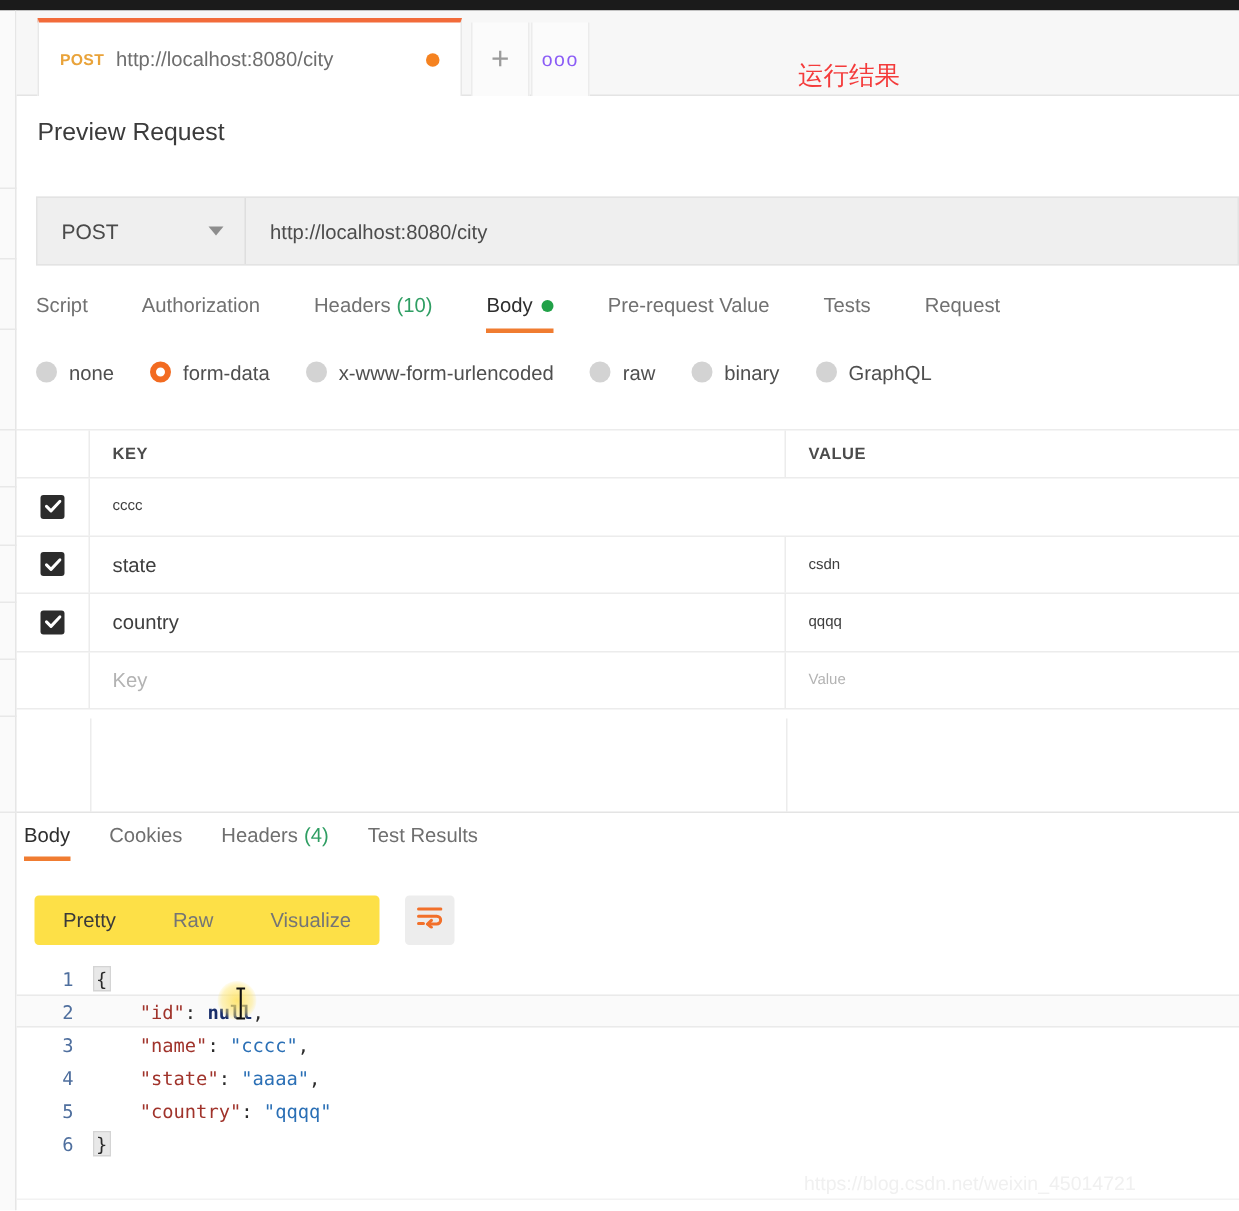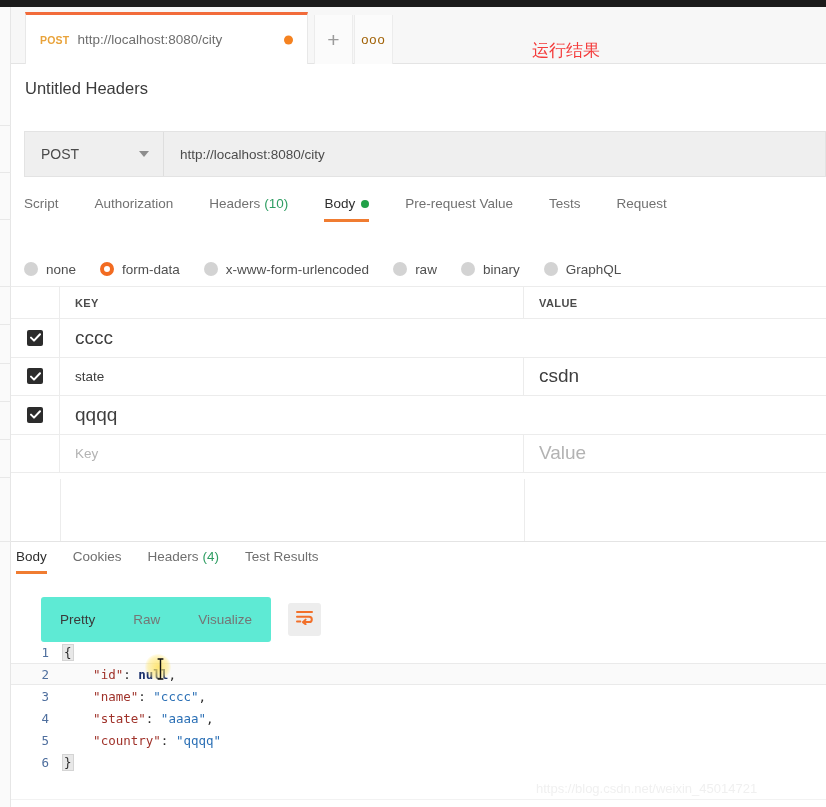--- a/index.html
+++ b/index.html
@@ -51,21 +51,21 @@
     width: 9px; height: 9px; border-radius: 50%; background: #f58220;
   }
   .tab-btn {
     position: absolute; top: 8px; height: 49px; width: 39px;
     background: #fbfbfb; border-left: 1px solid #ececec; border-right: 1px solid #ececec;
     display: flex; align-items: center; justify-content: center;
     color: #9a9a9a; cursor: pointer;
   }
   .tab-plus { left: 303px; font-size: 21px; font-weight: 300; color: #9b9b9b; }
   .tab-dots { left: 343px; }
-  .tab-dots .dots { font-size: 13px; letter-spacing: 1px; color: #a16207; line-height: 6px; }
+  .tab-dots .dots { font-size: 13px; letter-spacing: 1px; color: #8b5cf6; line-height: 6px; }
 
   .annot-cn {
     position: absolute; top: 32px; left: 521px;
     font-size: 17px; color: #f43b3b;
     font-family: "DejaVu Sans", sans-serif;
   }
 
   
   .req-title {
     position: absolute; top: 79px; left: 25px;
@@ -105,21 +105,21 @@
     height: 3px; background: #f07c31;
   }
   .rtab .count { color: #2f9e63; margin-left: 4px; margin-top: 24px; }
   .rtab .greendot {
     display: inline-block; width: 8px; height: 8px; border-radius: 50%;
     background: #21a148; margin-left: 6px; vertical-align: middle;
   }
 
   
   .bodytypes {
-    position: absolute; top: 252px; left: 24px; width: 802px; height: 34px;
+    position: absolute; top: 231px; left: 24px; width: 802px; height: 34px;
     display: flex; align-items: center;
   }
   .radio-opt { display: flex; align-items: center; margin-right: 24px; cursor: pointer; white-space: nowrap; }
   .radio-dot {
     width: 14px; height: 14px; border-radius: 50%;
     background: #d3d3d3; margin-right: 8px; flex: none;
   }
   .radio-opt.sel .radio-dot {
     background: #ffffff; border: 4px solid #f26b21;
   }
@@ -135,21 +135,21 @@
   .cell-check {
     width: 49px; flex: none; display: flex; align-items: center; justify-content: center;
     border-right: 1px solid #ececec;
   }
   .cell-key {
     width: 464px; flex: none; display: flex; align-items: center; padding-left: 15px;
     border-right: 1px solid #ececec; font-size: 13.5px; color: #3e3e3e;
   }
   .cell-val {
     flex: 1; display: flex; align-items: center; padding-left: 15px;
-    font-size: 19px; color: #3e3e3e;
+    font-size: 10px; color: #3e3e3e;
   }
   .kvrow.header .cell-key, .kvrow.header .cell-val {
     font-size: 11px; font-weight: bold; color: #4b4b4b; letter-spacing: 0.4px;
   }
   .kvrow .placeholder { color: #b3b3b3; }
   .chk {
     width: 16px; height: 16px; background: #2c2c2c; border-radius: 2px;
     display: flex; align-items: center; justify-content: center;
     cursor: pointer;
   }
@@ -174,21 +174,21 @@
   .resp-tab.active::after {
     content: ""; position: absolute; left: 0; right: 0; bottom: 0;
     height: 3px; background: #f07c31;
   }
   .resp-tab .count { color: #2f9e63; margin-left: 4px; }
 
   .view-toolbar {
     position: absolute; top: 597px; left: 23px; display: flex; align-items: center;
   }
   .seg-group {
-    display: flex; background: #5eead4; border-radius: 3px; height: 45px; align-items: center; margin-left: 18px;
+    display: flex; background: #fde047; border-radius: 3px; height: 33px; align-items: center;
   }
   .seg {
     font-size: 13.5px; color: #757575; padding: 0 19px; line-height: 33px; cursor: pointer;
   }
   .seg.active { color: #3a3a3a; }
   .fmt-select {
     margin-left: 16px; display: flex; align-items: center; justify-content: space-between;
     background: #ededed; border-radius: 3px; height: 33px; width: 88px;
     padding: 0 11px 0 14px; font-size: 13.5px; color: #7a7a7a; cursor: pointer;
   }
@@ -262,21 +262,21 @@
     </div>
     <div class="tab-btn tab-plus">
       <span>+</span>
     </div>
     <div class="tab-btn tab-dots">
       <span class="dots">ooo</span>
     </div>
     <div class="annot-cn">运行结果</div>
   </div>
 
-  <div class="req-title">Untitled Headers</div>
+  <div class="req-title">Preview Request</div>
 
   <div class="urlbar">
     <div class="method-select">
       <span>POST</span>
       <span class="caret"></span>
     </div>
     <div class="url-input">http://localhost:8080/city</div>
   </div>
 
   <div class="req-tabs">
@@ -362,20 +362,21 @@
     </div>
 
     <div class="kvrow">
       <div class="cell-check">
         <span class="chk">
           <svg width="11" height="9" viewBox="0 0 11 9">
               <path d="M1 4.6 L4 7.6 L10 1.2" stroke="#ffffff" stroke-width="2" fill="none" stroke-linecap="round" stroke-linejoin="round"></path>
             </svg>
         </span>
       </div>
+      <div class="cell-key">country</div>
       <div class="cell-val">qqqq</div>
     </div>
 
     <div class="kvrow">
       <div class="cell-check"></div>
       <div class="cell-key placeholder">Key</div>
       <div class="cell-val placeholder">Value</div>
     </div>
   </div>
 

